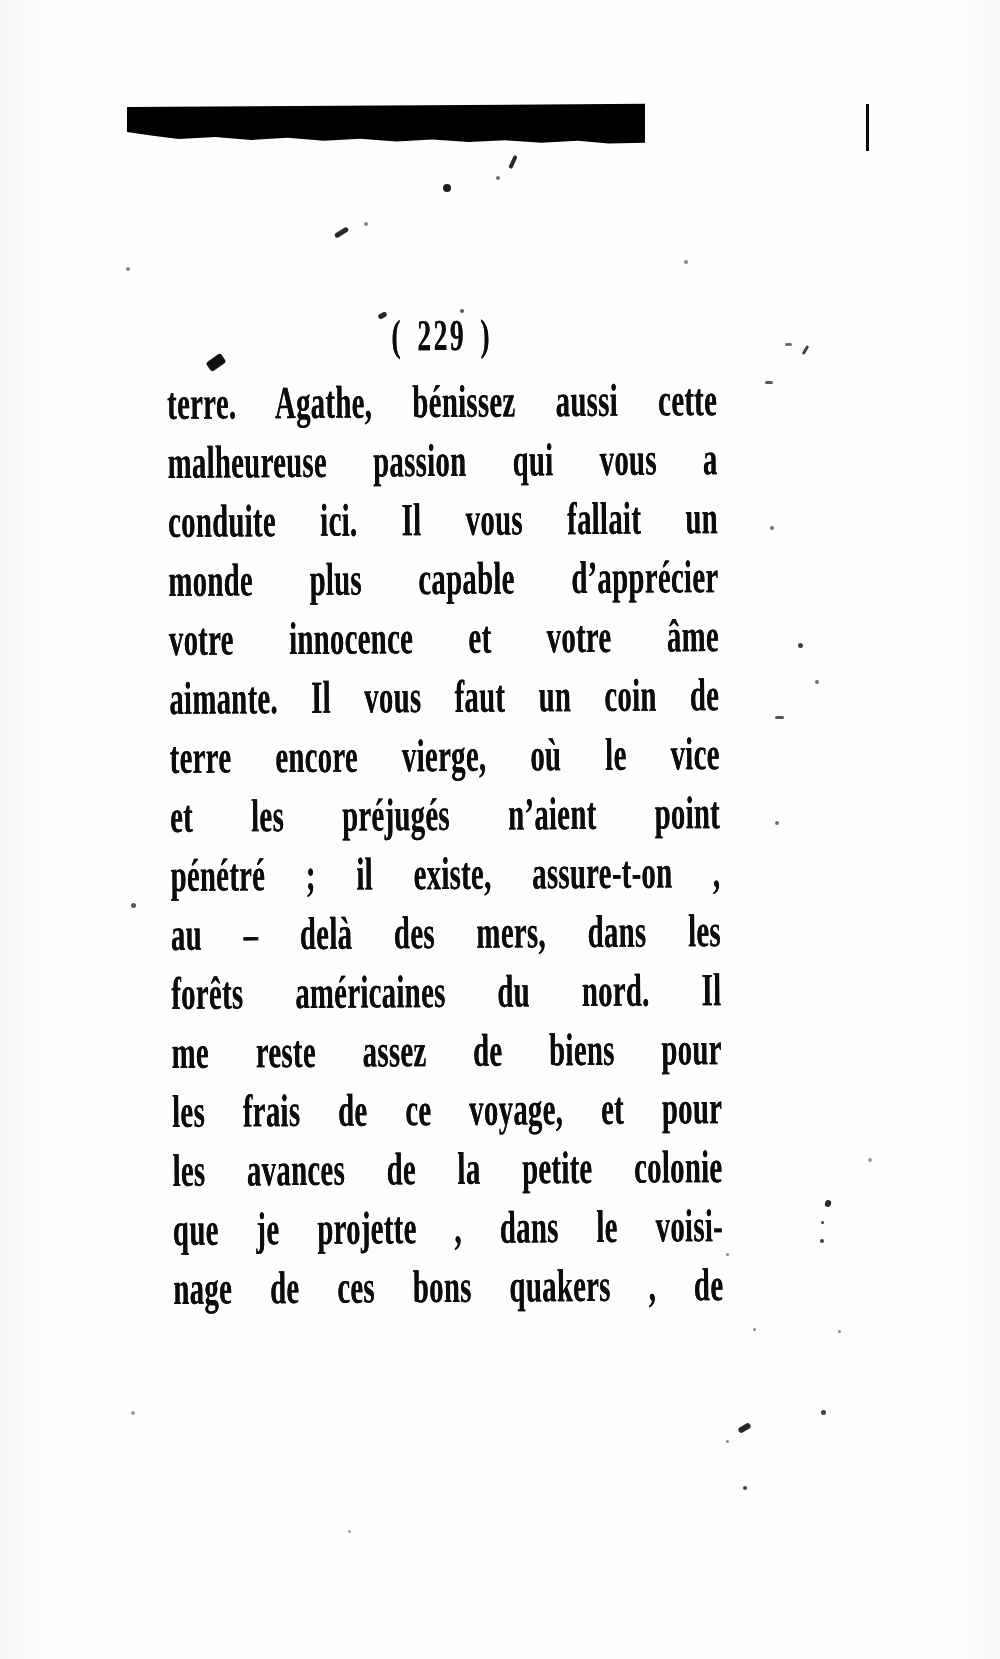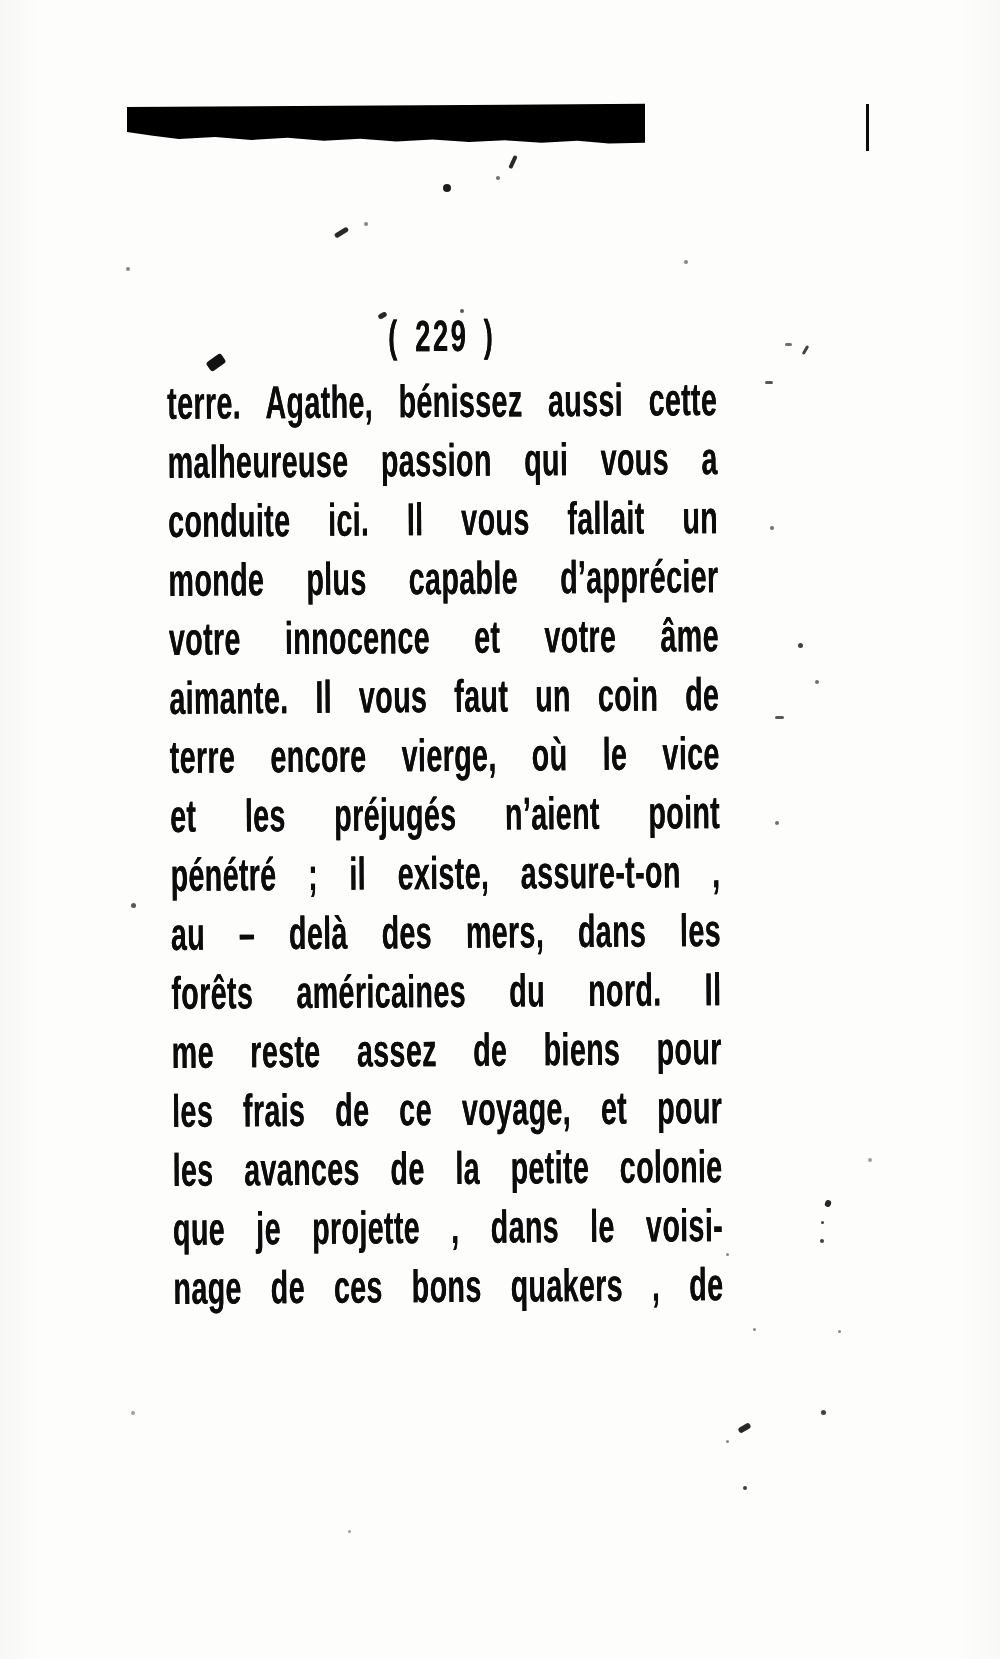--- a/index.html
+++ b/index.html
@@ -6,21 +6,21 @@
     margin: 0;
     padding: 0;
     background: #ffffff;
   }
   .page {
     position: relative;
     width: 1000px;
     height: 1659px;
     background: linear-gradient(90deg, #f7f7f5 0%, #fdfdfc 4%, #fdfdfc 96%, #f8f8f6 100%);
     overflow: hidden;
-    font-family: Liberation Sans, sans-serif;
+    font-family: Liberation Serif, serif;
   }
   
   .scan-bar {
     position: absolute;
     left: 127px;
     top: 103px;
     width: 518px;
     height: 41px;
     background: #000;
     clip-path: polygon(0 10%, 100% 2%, 100% 97%, 93% 99%, 87% 92%, 80% 97%, 73% 91%, 66% 95%, 59% 89%, 52% 94%, 45% 87%, 38% 92%, 31% 85%, 24% 90%, 17% 83%, 10% 88%, 5% 80%, 0 71%);

